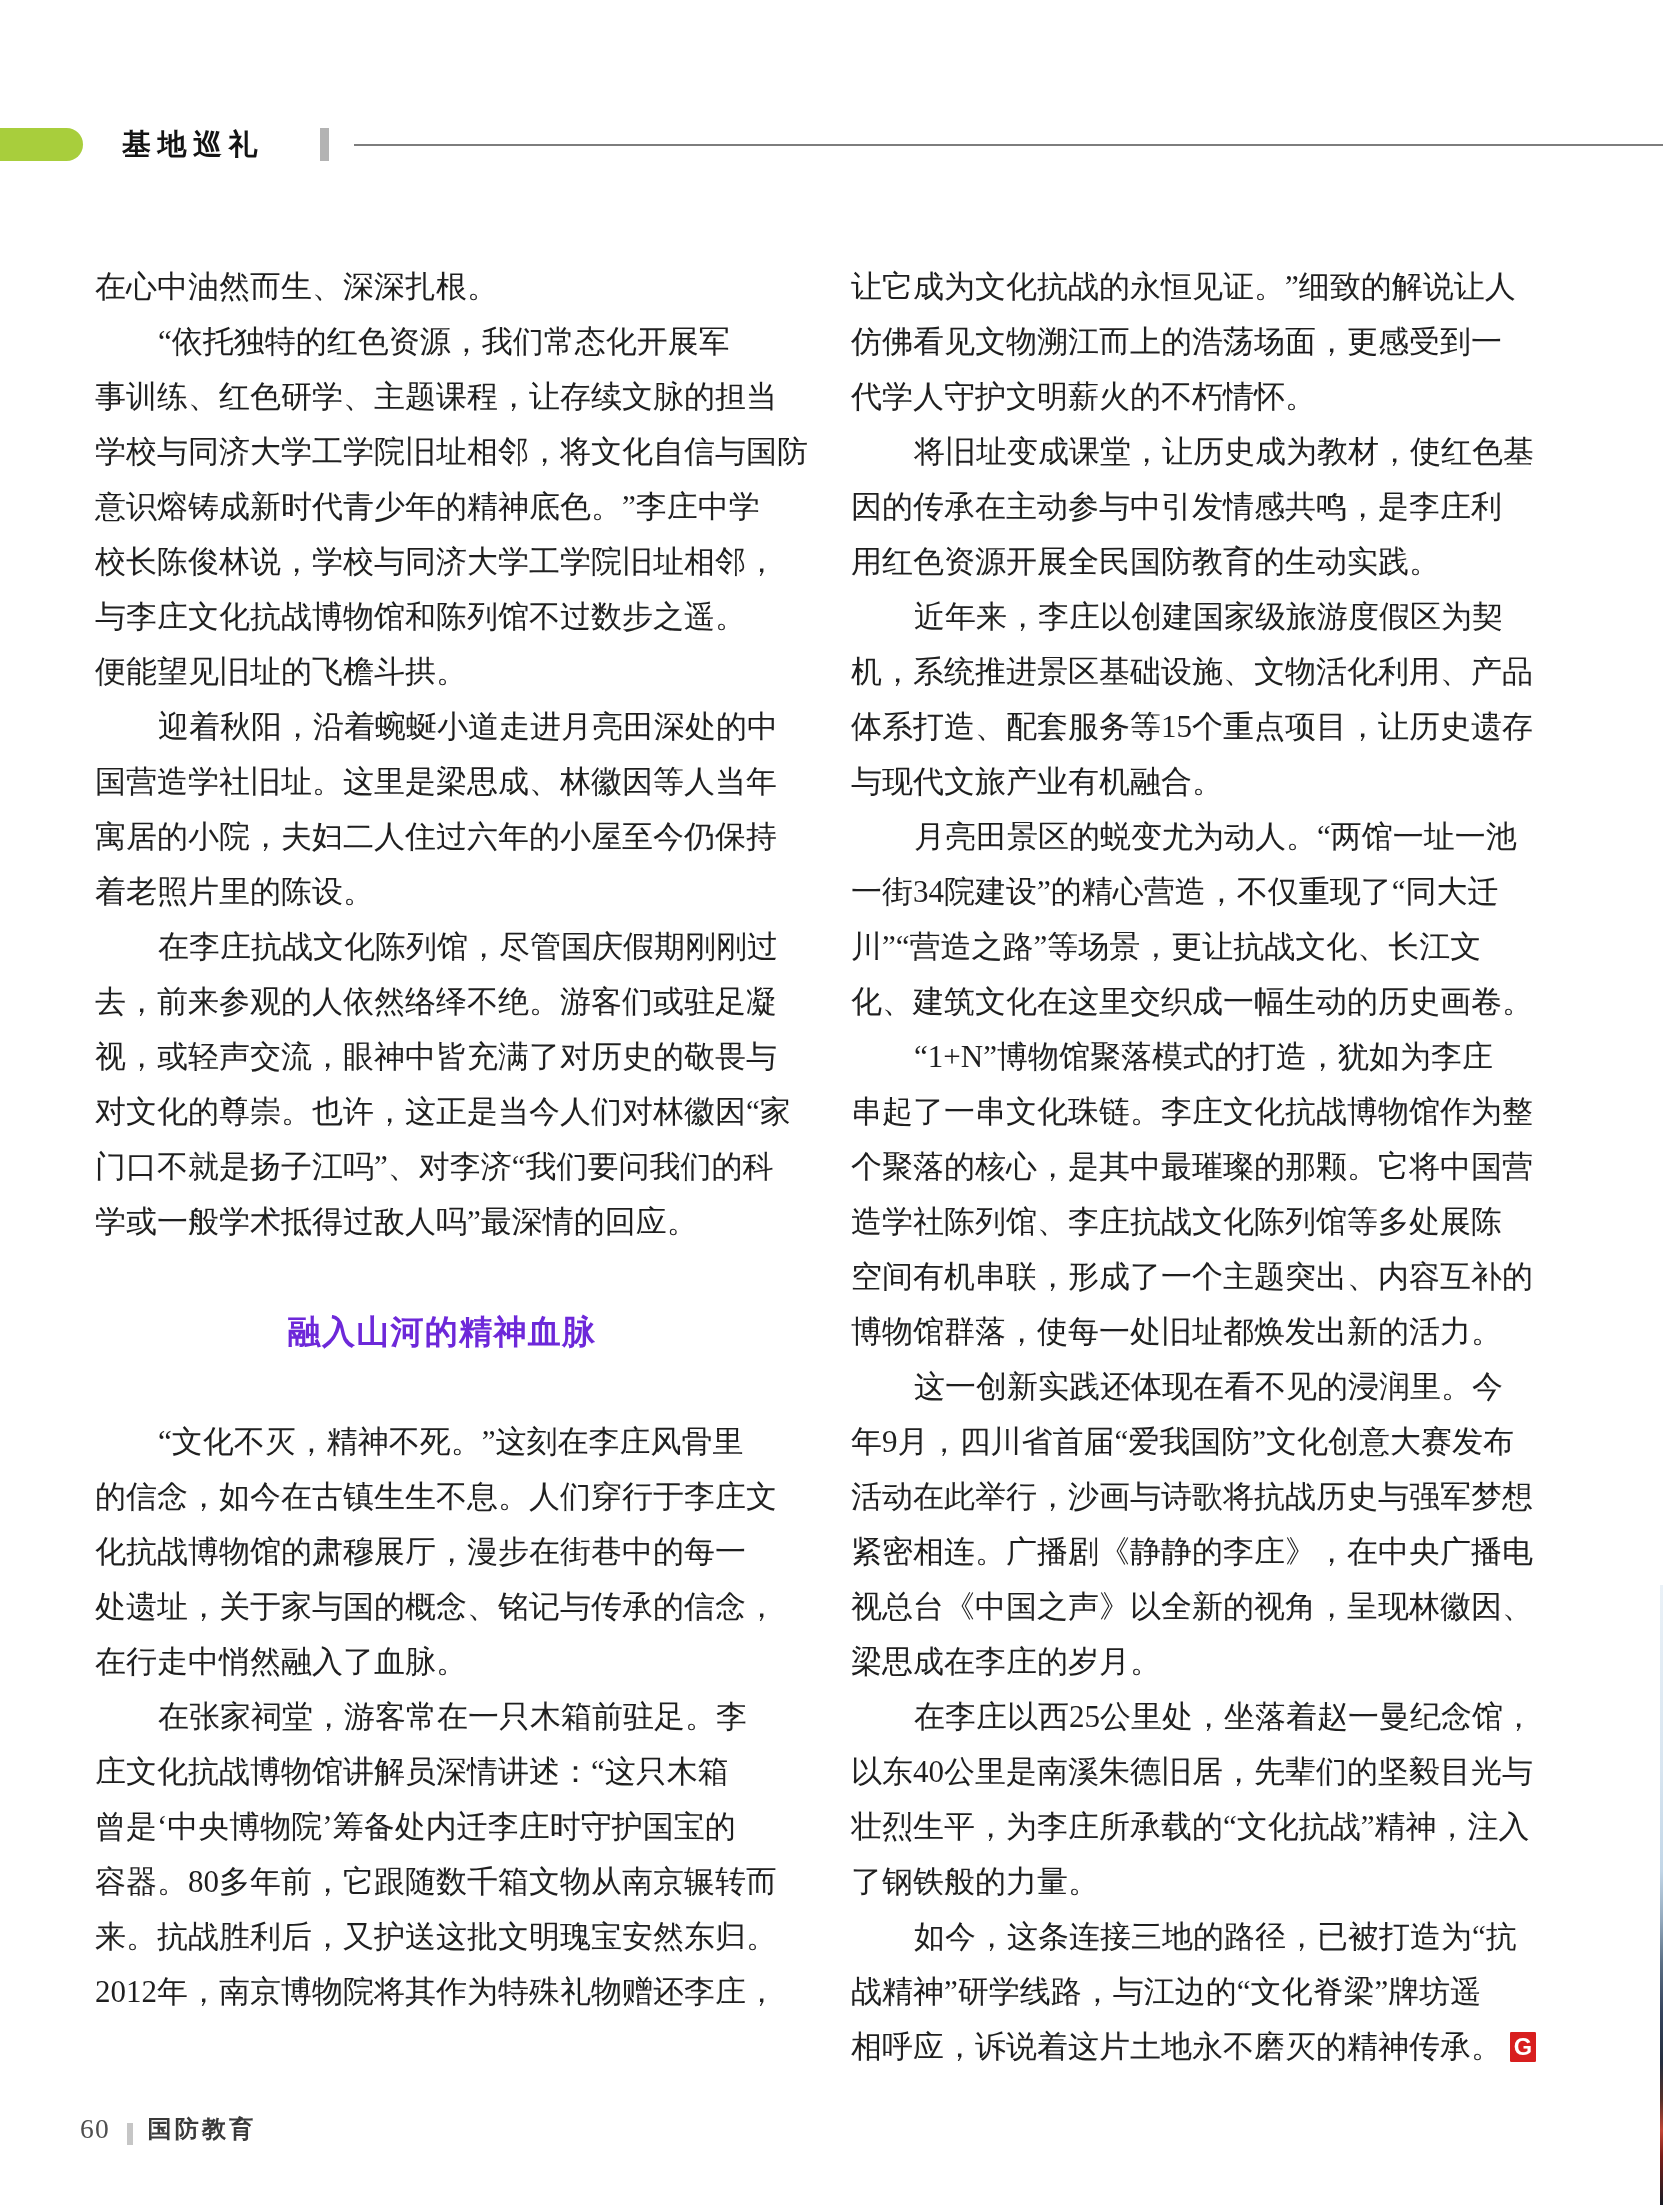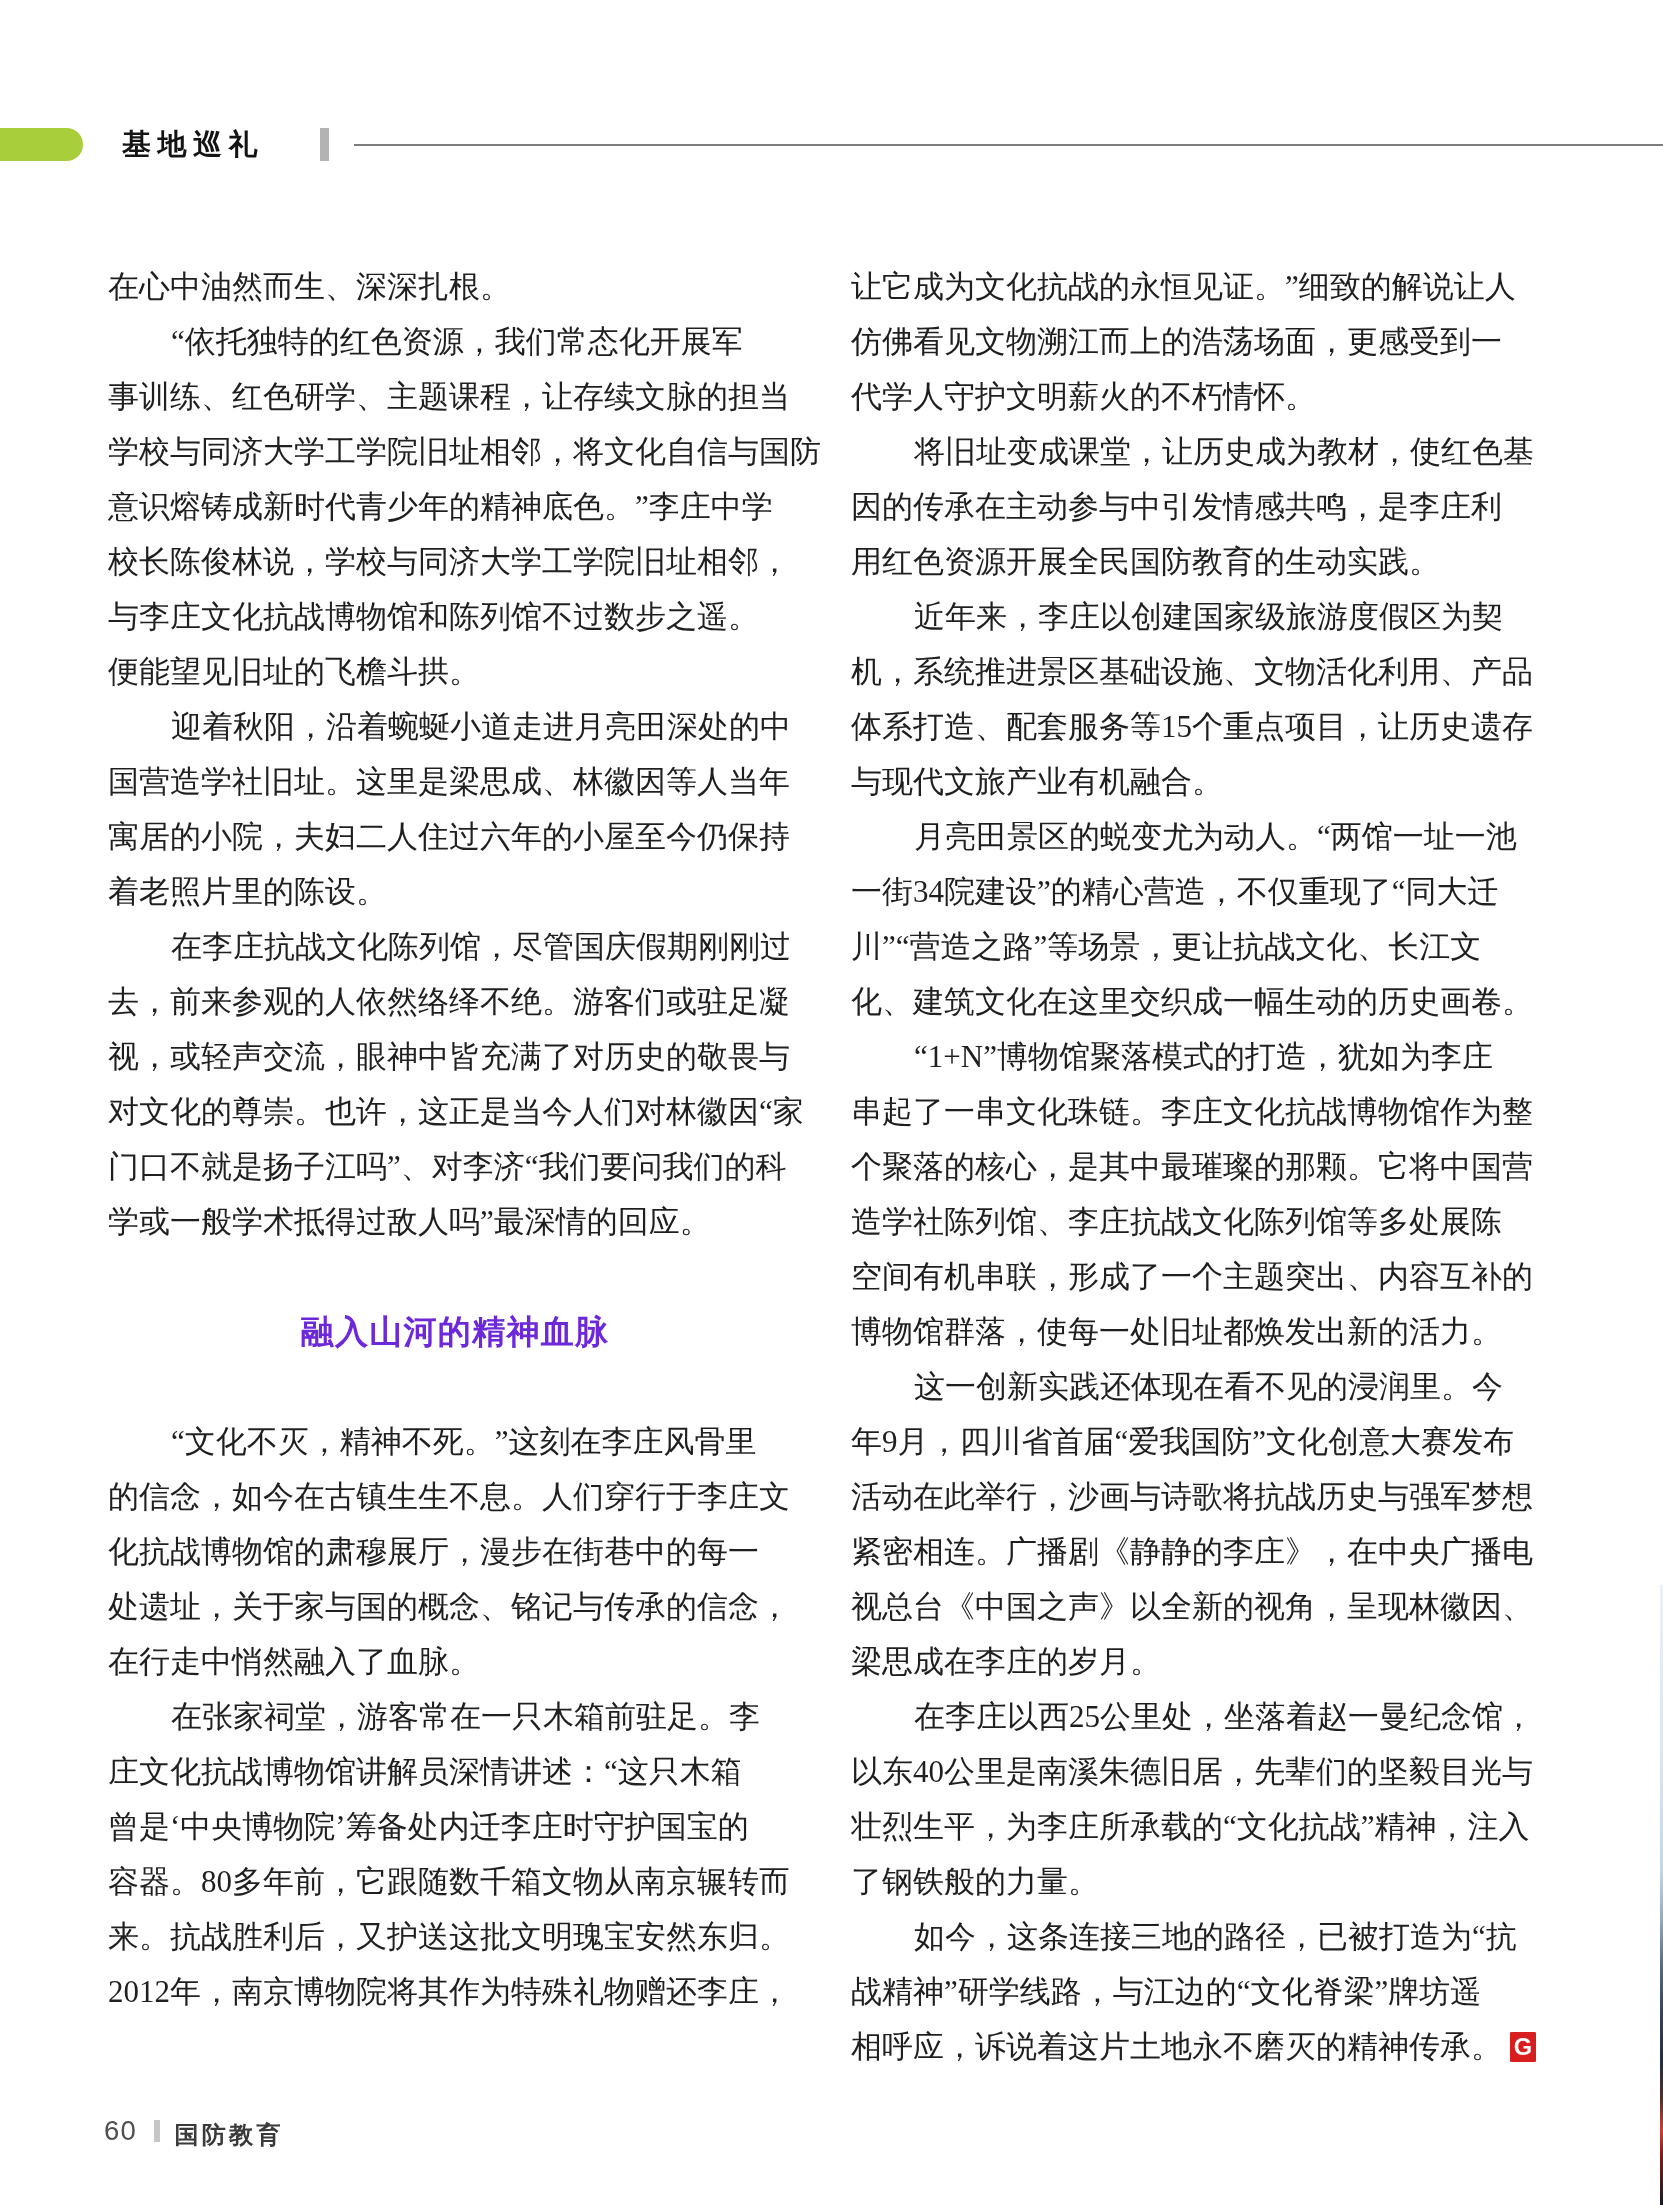--- a/index.html
+++ b/index.html
@@ -10,34 +10,34 @@
   .pill{position:absolute;left:0;top:128px;width:83px;height:33px;
         border-radius:0 16.4px 16.4px 0;}
   .section-title{position:absolute;left:122px;top:121px;height:47px;line-height:47px;
         font-family:"Liberation Sans", sans-serif;font-weight:bold;font-size:29px;
         letter-spacing:6.5px;color:#141414;}
   .header-tick{position:absolute;left:320px;top:128px;width:8.5px;height:33px;background:#b3b3b3;}
   .header-rule{position:absolute;left:354px;top:144px;right:0;height:2px;background:#7d7d7d;}
 
   
   .col{position:absolute;top:259px;width:694px;}
-  .col-left{left:108px;}
+  .col-left{left:95px;}
   .col-right{left:851px;}
   .tline{height:55px;line-height:55px;font-size:31px;color:#1f1f1f;white-space:nowrap;}
   .tline.i{padding-left:63px;}
   .tline.h{margin:55px 0;text-align:center;font-family:"Liberation Sans", sans-serif;
            font-weight:bold;font-size:33px;letter-spacing:1.3px;color:#6d28d9;}
   .endmark{display:inline-block;width:26px;height:30px;margin-left:7.9px;border-radius:1.3px;
            font-family:"Liberation Sans", sans-serif;font-weight:bold;font-size:23.6px;
            line-height:30px;color:#ffffff;text-align:center;vertical-align:middle;
            position:relative;top:-2.6px;}
 
   
-  .footer{position:absolute;left:104px;top:2116px;height:29px;display:flex;align-items:center;
-          font-family:Liberation Sans, sans-serif;}
+  .footer{position:absolute;left:80px;top:2116px;height:29px;display:flex;align-items:flex-end;
+          font-family:Liberation Serif, serif;}
   .page-number{font-size:27.5px;color:#4f4f4f;letter-spacing:1.3px;}
   .footer-tick{width:5.9px;height:22px;background:#c6c6c6;margin:0 14.4px 0 17px;}
   .magazine-title{font-size:24px;color:#3a3a3a;letter-spacing:3.3px;font-weight:bold;margin-top:9px;}
 
   
   .edge-strip{position:absolute;right:0;top:1585px;width:3.9px;height:620px;
       background:linear-gradient(180deg,
         #eaf1f7 0%, #d8e5f0 30%, #c2d6e7 46%, #93a9bd 54%,
         #5a6e84 61%, #35435c 69%, #242d3d 77%, #553029 83%,
         #c24534 88%, #7c1d18 92%, #161b24 100%);}

